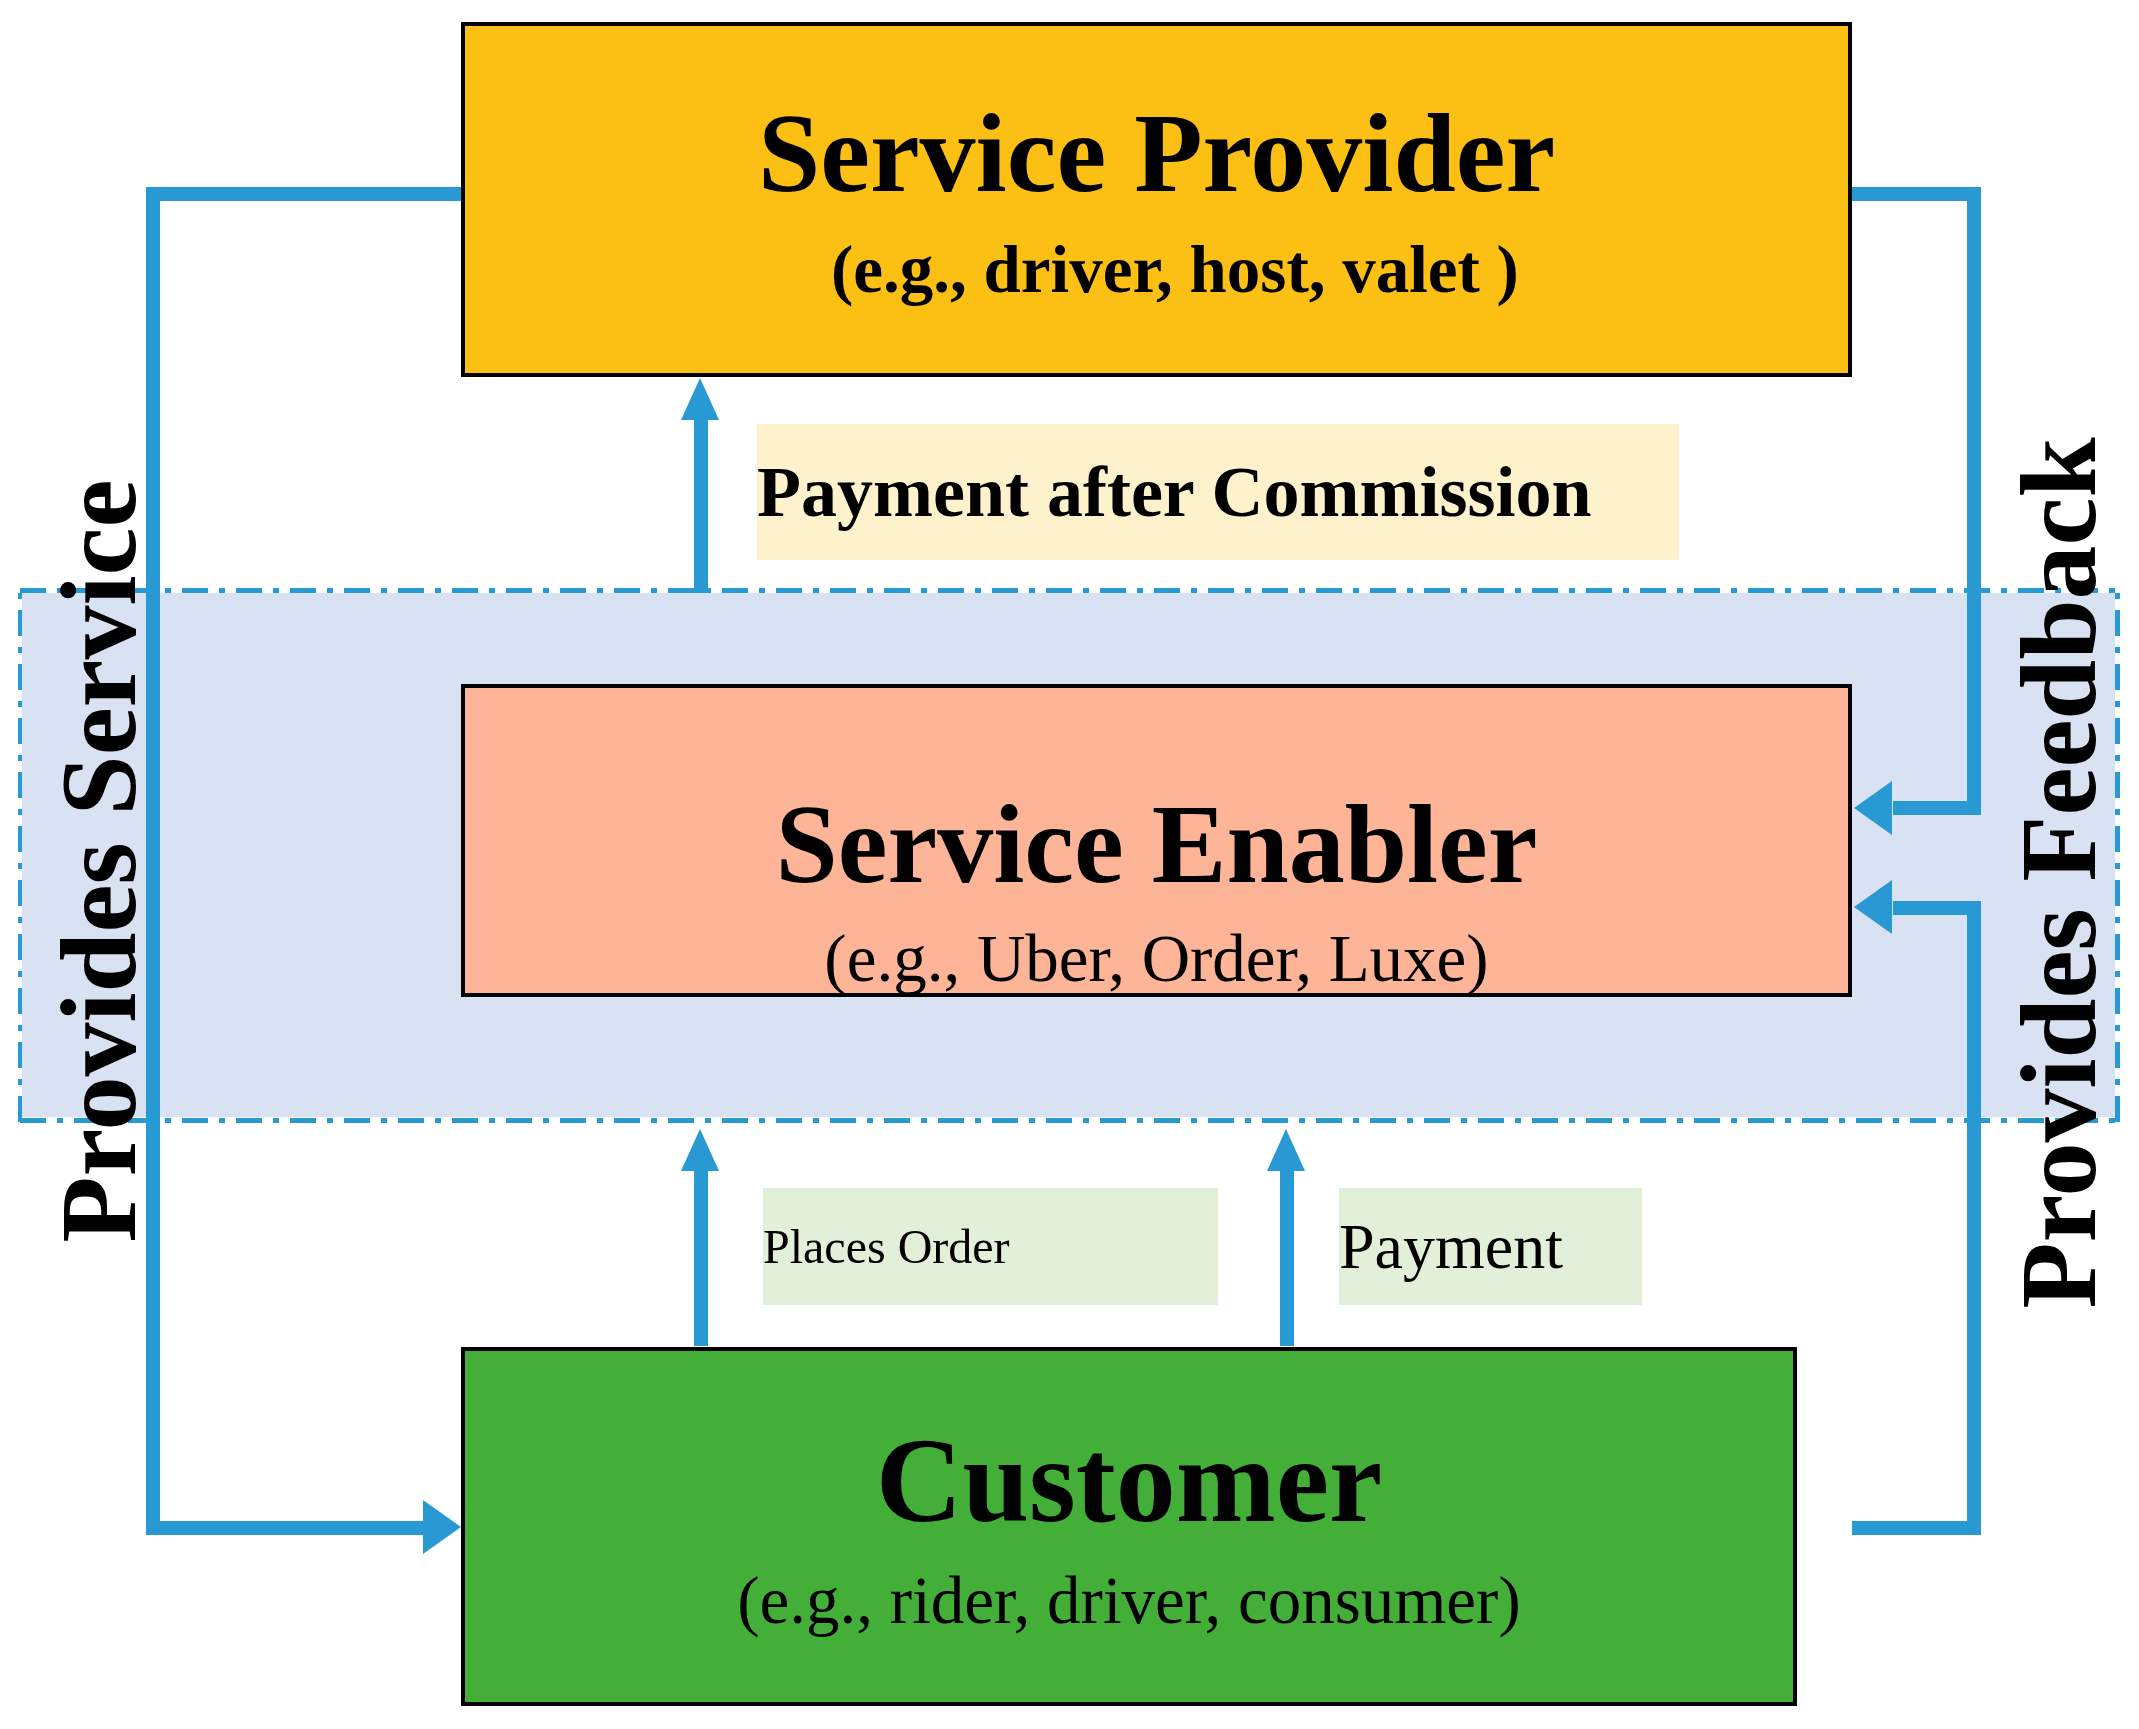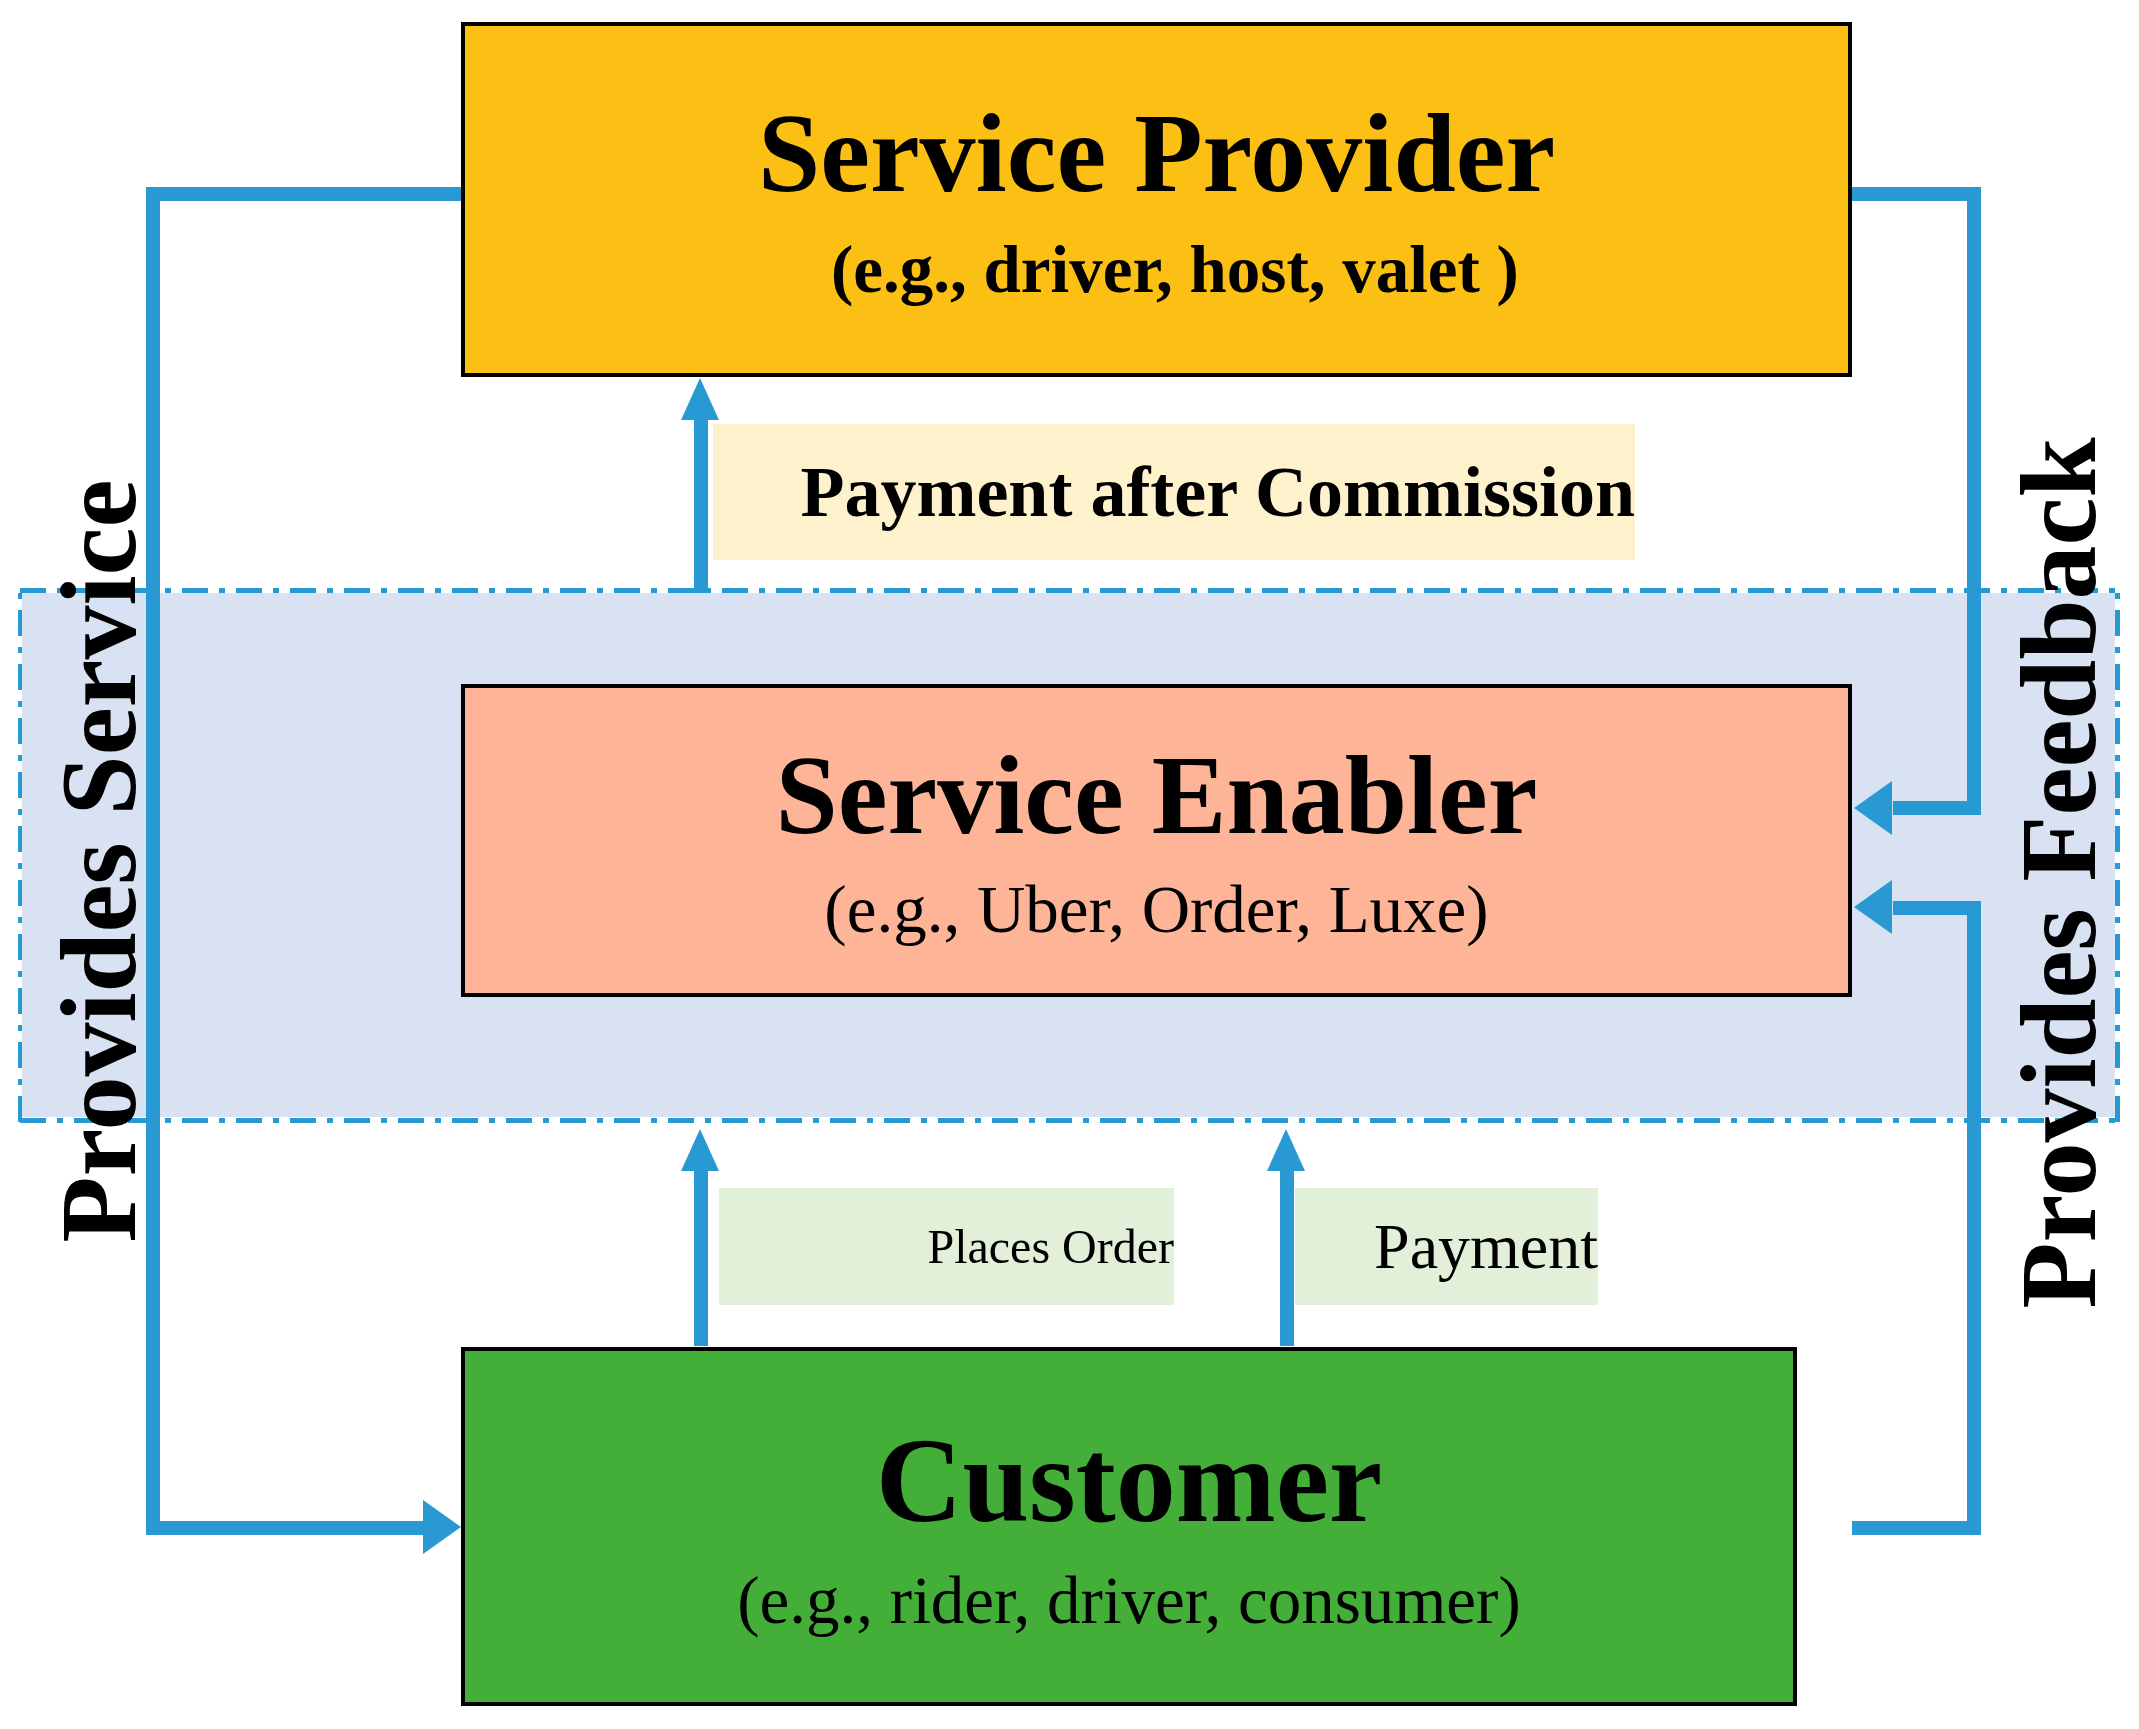--- a/index.html
+++ b/index.html
@@ -17,38 +17,38 @@
     background:repeating-linear-gradient(0deg,var(--blue) 0 26px,transparent 26px 37px,var(--blue) 37px 43px,transparent 43px 54px);}
   .band-top{left:20px;top:588px;width:2100px;}
   .band-bottom{left:20px;top:1118px;width:2100px;}
   .band-left{left:17.6px;top:588px;height:534px;}
   .band-right{left:2115px;top:588px;height:534px;}
 
   
   .box{border:4.8px solid #000;box-sizing:border-box;display:flex;flex-direction:column;
        align-items:center;justify-content:center;text-align:center;z-index:4;}
   .box-provider{left:461px;top:22.4px;width:1391px;height:355px;background:var(--provider-fill);gap:21px;}
-  .box-enabler{left:461px;top:684px;width:1391px;height:313px;background:var(--enabler-fill);gap:19px;}
+  .box-enabler{left:461px;top:684px;width:1391px;height:313px;background:var(--enabler-fill);gap:19px;justify-content:flex-end;}
   .box-customer{left:461px;top:1347px;width:1336px;height:359px;background:var(--customer-fill);gap:21px;}
   .box-title{font-weight:bold;font-size:112px;line-height:1.05;}
   .box-customer .box-title{font-size:120px;}
   .box-sub{font-size:67px;line-height:1.05;}
   .sub-bold{font-weight:bold;margin-left:37px;}
 
   
   .seg{background:var(--blue);z-index:3;}
 
   
   .ah{width:0;height:0;z-index:3;}
   .ah-right{border-top:27px solid transparent;border-bottom:27px solid transparent;border-left:38px solid var(--blue);}
   .ah-left{border-top:27px solid transparent;border-bottom:27px solid transparent;border-right:38px solid var(--blue);}
   .ah-up{border-left:19px solid transparent;border-right:19px solid transparent;border-bottom:42px solid var(--blue);}
 
   
-  .flow-label{display:flex;align-items:center;justify-content:flex-end;text-align:center;z-index:5;}
+  .flow-label{display:flex;align-items:center;justify-content:flex-start;text-align:center;z-index:5;margin-left:44px;}
   .lbl-commission{left:713px;top:424px;width:922px;height:136px;background:var(--commission-label-fill);
     font-weight:bold;font-size:72px;}
   .lbl-order{left:719px;top:1188px;width:455px;height:117px;background:var(--order-label-fill);font-size:48px;}
   .lbl-payment{left:1295px;top:1188px;width:303px;height:117px;background:var(--order-label-fill);font-size:64px;}
 
   
   .side-caption{font-weight:bold;font-size:108px;white-space:nowrap;z-index:3;
     transform:translate(-50%,-50%) rotate(-90deg);}
   .cap-service{left:99px;top:861px;}
   .cap-feedback{left:2059px;top:873px;}

